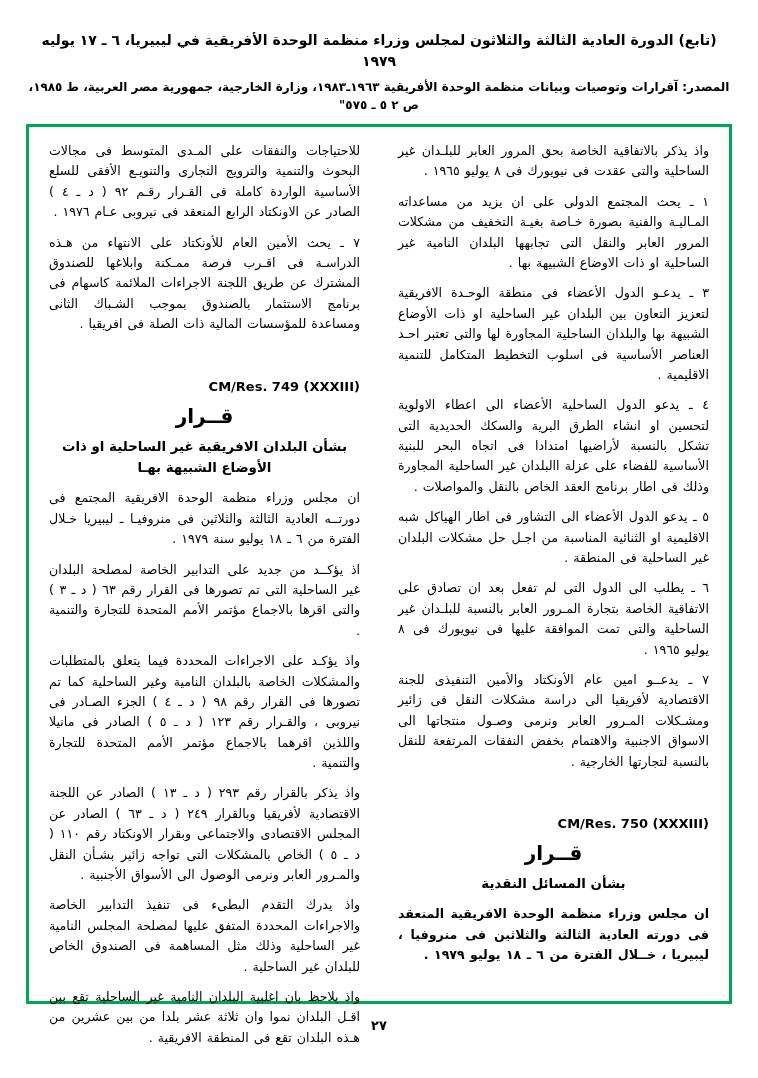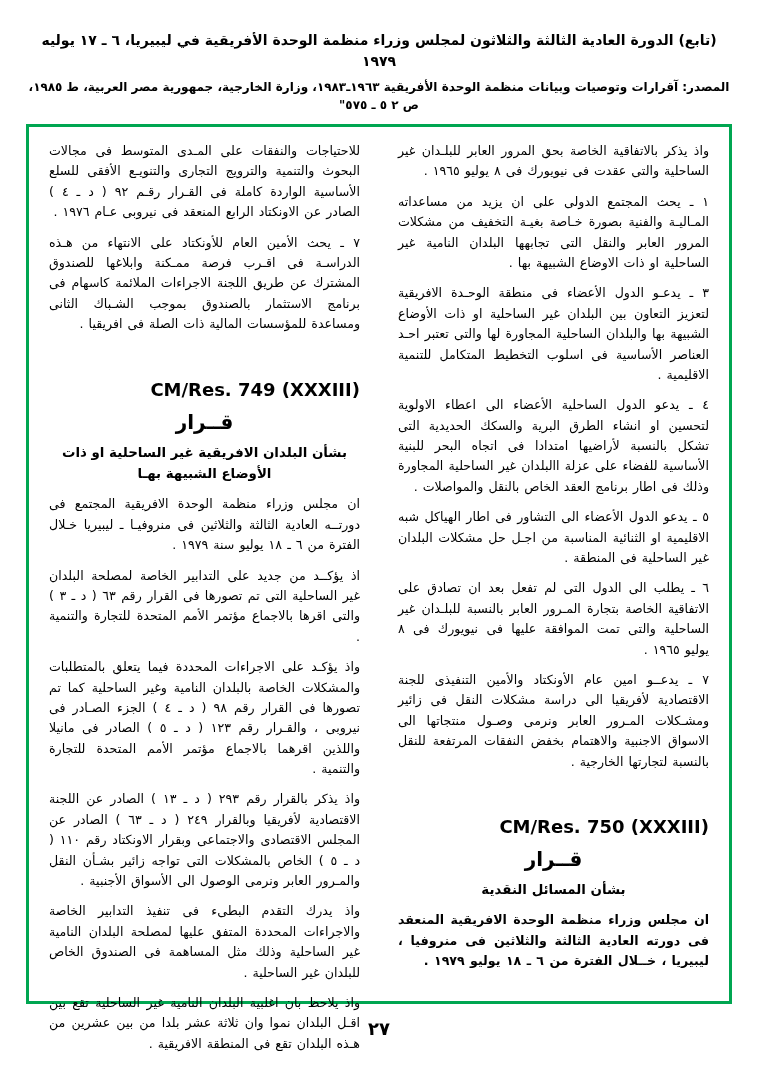--- a/index.html
+++ b/index.html
@@ -66,21 +66,21 @@
     text-align-last: right;
     word-spacing: 1px;
   }
   p.para .lead {
     font-weight: normal;
   }
   p.para.bold {
     font-weight: bold;
   }
   .res-id {
-    font-size: 18px;
+    font-size: 13px;
     font-weight: bold;
     margin: 16px 0 10px 0;
     text-align: right;
     direction: ltr;
     unicode-bidi: embed;
   }
   .res-word {
     font-size: 20px;
     font-weight: bold;
     text-align: center;
@@ -89,21 +89,21 @@
   }
   .res-subject {
     font-size: 13.4px;
     font-weight: bold;
     text-align: center;
     line-height: 1.6;
     margin: 0 0 10px 0;
   }
   .page-number {
     text-align: center;
-    font-size: 18px;
+    font-size: 13px;
     font-weight: bold;
     margin-top: 14px;
   }
   .spacer-lg { height: 18px; }
 </style>
 </head>
 <body>
 
 <div class="page">
 
@@ -182,21 +182,21 @@
 
         <p class="para">
           <span class="lead">واذ يؤكـد</span><span> على الاجراءات المحددة فيما يتعلق بالمتطلبات والمشكلات الخاصة بالبلدان النامية وغير الساحلية كما تم تصورها فى القرار رقم ٩٨ ( د ـ ٤ ) الجزء الصـادر فى نيروبى ، والقـرار رقم ١٢٣ ( د ـ ٥ ) الصادر فى مانيلا واللذين اقرهما بالاجماع مؤتمر الأمم المتحدة للتجارة والتنمية .</span>
         </p>
 
         <p class="para">
           <span class="lead">واذ يذكر</span><span> بالقرار رقم ٢٩٣ ( د ـ ١٣ ) الصادر عن اللجنة الاقتصادية لأفريقيا وبالقرار ٢٤٩ ( د ـ ٦٣ ) الصادر عن المجلس الاقتصادى والاجتماعى وبقرار الاونكتاد رقم ١١٠ ( د ـ ٥ ) الخاص بالمشكلات التى تواجه زائير بشـأن النقل والمـرور العابر ونرمى الوصول الى الأسواق الأجنبية .</span>
         </p>
 
         <p class="para">
-          <span class="lead">واذ يدرك</span><span> التقدم البطىء فى تنفيذ التدابير الخاصة والاجراءات المحددة المتفق عليها لمصلحة البلدان النامية غير الساحلية وذلك مثل المساهمة فى الصندوق الخاص للبلدان غير الساحلية .</span>
+          <span class="lead">واذ يدرك</span><span> التقدم البطىء فى تنفيذ التدابير الخاصة والاجراءات المحددة المتفق عليها لمصلحة المجلس النامية غير الساحلية وذلك مثل المساهمة فى الصندوق الخاص للبلدان غير الساحلية .</span>
         </p>
 
         <p class="para">
           <span class="lead">واذ يلاحظ</span><span> بان اغلبية البلدان النامية غير الساحلية تقع بين اقـل البلدان نموا وان ثلاثة عشر بلدا من بين عشرين من هـذه البلدان تقع فى المنطقة الافريقية .</span>
         </p>
 
       </div>
 
     </div>
   </div>

